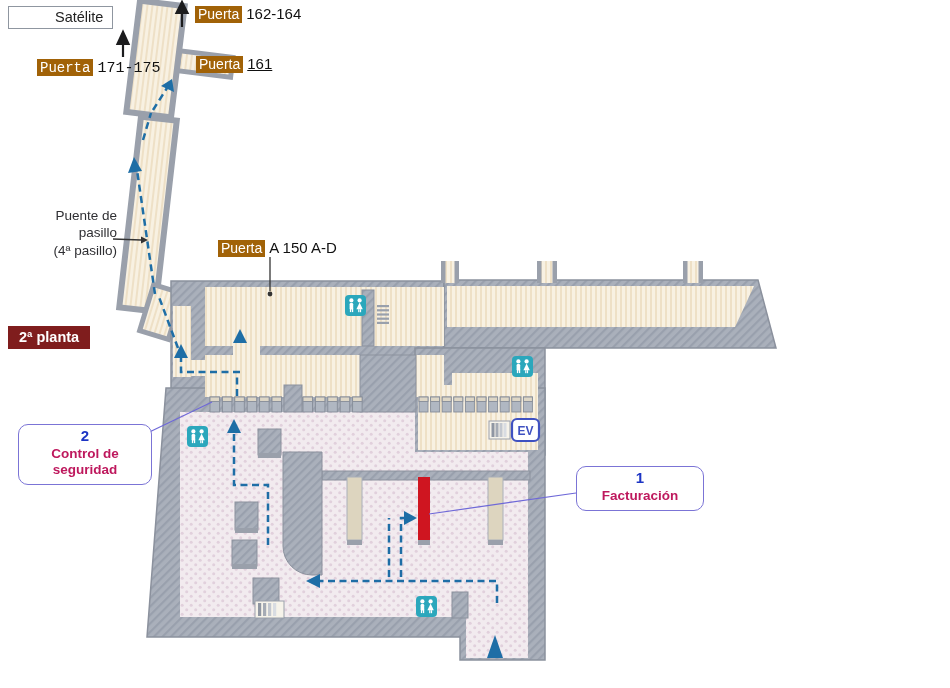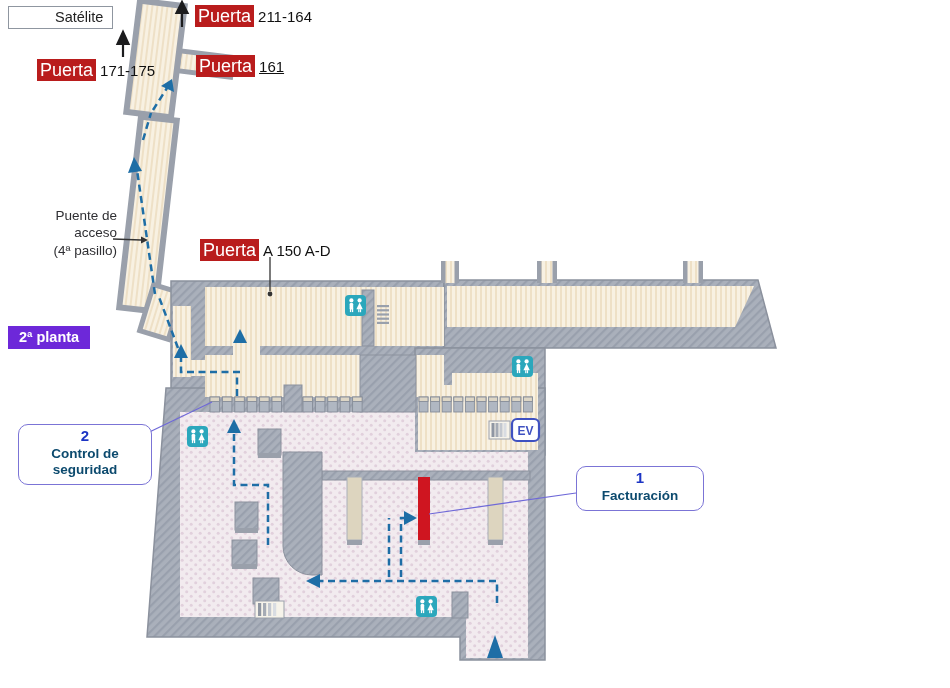--- a/index.html
+++ b/index.html
@@ -2,31 +2,31 @@
 <html><head>
 <meta charset="utf-8">
 <style>
   html,body{margin:0;padding:0;background:#fff;}
   #stage{position:relative;width:950px;height:688px;background:#fff;overflow:hidden;
          font-family:"Liberation Sans",sans-serif;}
   #map-svg{position:absolute;left:0;top:0;}
   .abs{position:absolute;}
   .satellite-box{border:1.5px solid #8f96a0;background:#fff;color:#222;
                  font-size:14.5px;padding:2px 9px;line-height:1.2;}
-  .planta-badge{background:#6d28d9;color:#fff;font-weight:bold;font-size:14.5px;
+  .planta-badge{background:#7f1d1d;color:#fff;font-weight:bold;font-size:14.5px;
                 padding:3px 11px;line-height:1.2;}
   .gate-callout{font-size:15px;color:#111;white-space:nowrap;line-height:1.15;}
-  .gate-callout .badge{display:inline-block;background:#b91c1c;color:#fff;
-                       font-size:18px;padding:0.5px 3px;margin-right:4px;}
+  .gate-callout .badge{display:inline-block;background:#a16207;color:#fff;
+                       font-size:14px;padding:0.5px 3px;margin-right:4px;}
   .bridge-label{width:92px;text-align:right;font-size:13.5px;color:#2f2f33;line-height:1.28;}
   .bridge-label span{display:block;}
   .callout-box{background:#fff;border:1.6px solid #7b74d6;border-radius:10px;
                text-align:center;padding:2px 4px 6px 4px;}
   .callout-box .num{color:#1d35c4;font-weight:bold;font-size:15px;line-height:1.25;}
-  .callout-box .lbl{color:#0c4a6e;font-weight:bold;font-size:13.5px;line-height:1.2;}
+  .callout-box .lbl{color:#be185d;font-weight:bold;font-size:13.5px;line-height:1.2;}
   .caption{text-align:center;font-size:15px;color:#35353a;}
 </style>
 </head>
 <body>
 
 <div id="stage">
 
 <svg id="map-svg" width="950" height="688" viewBox="0 0 950 688">
   <defs>
     <pattern id="hatch" width="6" height="6" patternUnits="userSpaceOnUse" patternTransform="rotate(45)">
@@ -245,38 +245,38 @@
     <line x1="270" y1="257" x2="270" y2="291" stroke="#333" stroke-width="1.3"></line>
     <circle cx="270" cy="294" r="2.4" fill="#333"></circle>
     <line x1="139" y1="437" x2="212" y2="402" stroke="#6e68d8" stroke-width="1.2"></line>
     <line x1="576" y1="493" x2="429" y2="514" stroke="#6e68d8" stroke-width="1.2"></line>
   </g>
 </svg>
 
 <div class="abs satellite-box" style="left:8px;top:6px;padding-left:46px;">Satélite</div>
 
 <div class="abs gate-callout" style="left:195px;top:5px;">
-  <span class="badge">Puerta</span><span>211-164</span>
-</div>
-
-<div class="abs gate-callout" style="left:37px;top:59px;">
+  <span class="badge">Puerta</span><span>162-164</span>
+</div>
+
+<div class="abs gate-callout" style="left:37px;top:59px;font-family:Liberation Mono, monospace;">
   <span class="badge">Puerta</span><span>171-175</span>
 </div>
 
 <div class="abs gate-callout" style="left:196px;top:55px;text-decoration:underline;">
   <span class="badge">Puerta</span><span>161</span>
 </div>
 
-<div class="abs gate-callout" style="left:200px;top:239px;">
+<div class="abs gate-callout" style="left:218px;top:239px;">
   <span class="badge">Puerta</span><span>A 150 A-D</span>
 </div>
 
 <div class="abs bridge-label" style="left:25px;top:207px;">
   <span>Puente de</span>
-  <span>acceso</span>
+  <span>pasillo</span>
   <span>(4ª pasillo)</span>
 </div>
 
 <div class="abs planta-badge" style="left:8px;top:326px;">2ª planta</div>
 
 <div class="abs callout-box" style="left:18px;top:424px;width:124px;">
   <div class="num">2</div>
   <div class="lbl">Control de seguridad</div>
 </div>
 

